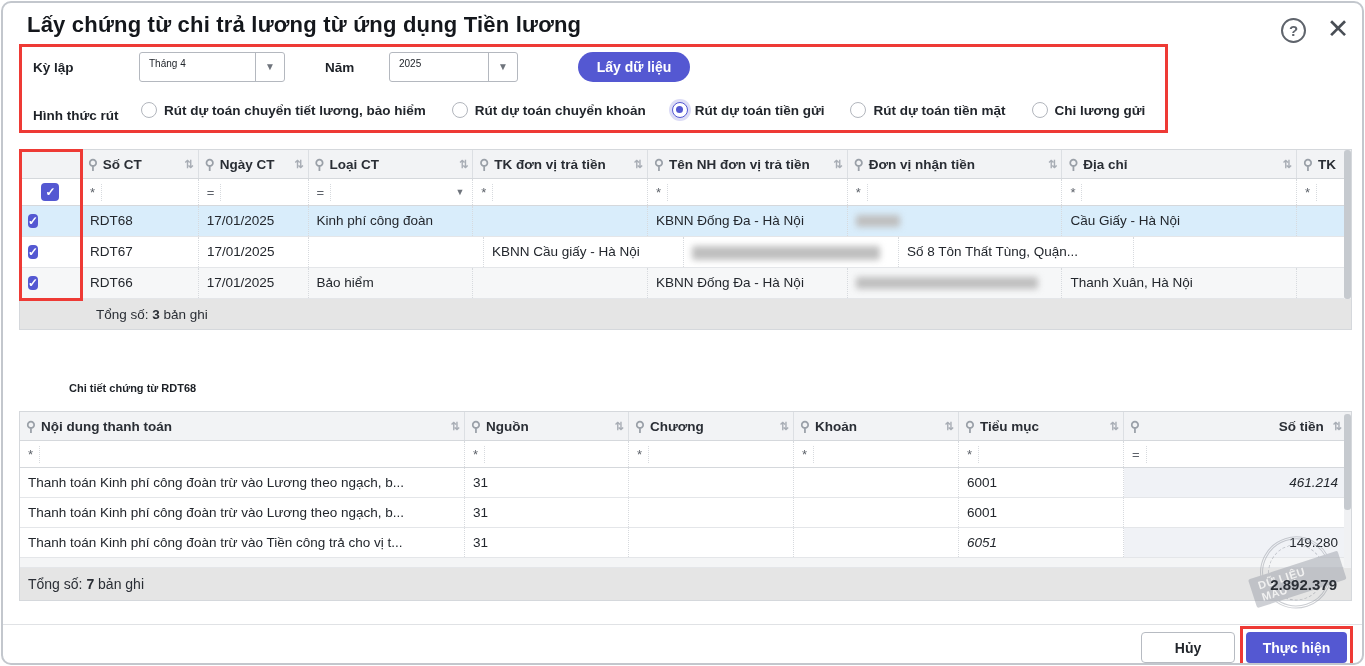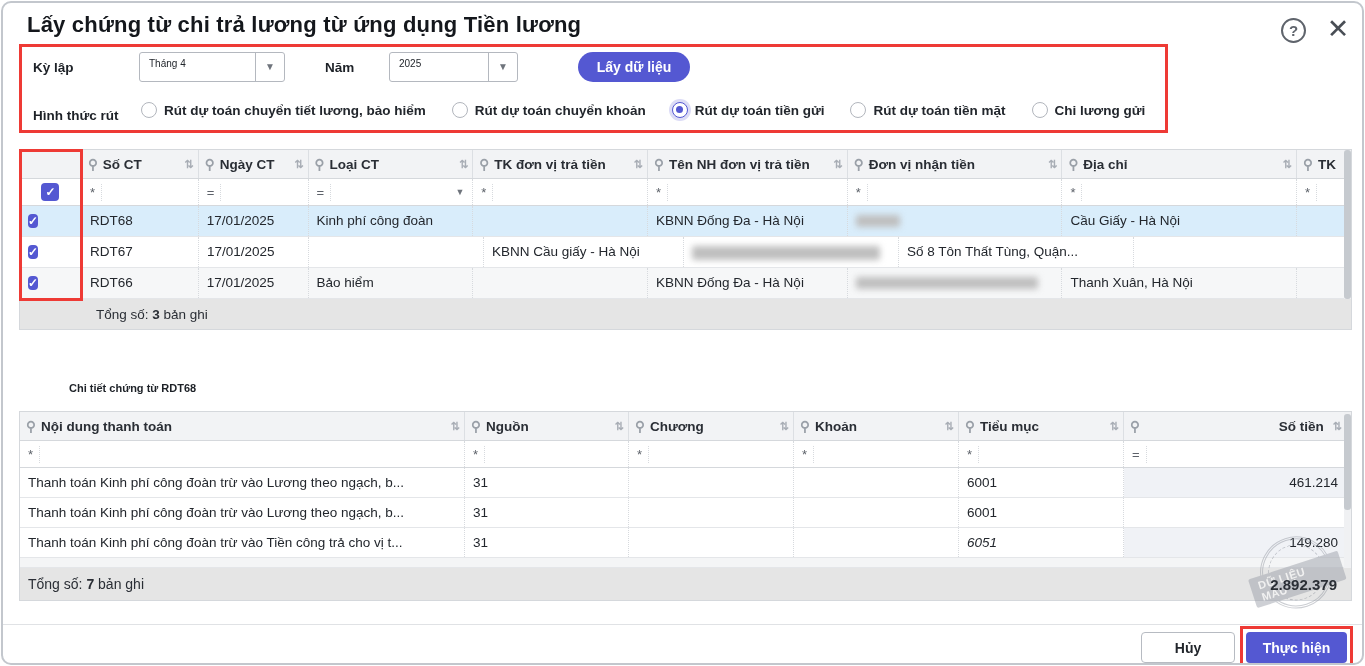--- a/index.html
+++ b/index.html
@@ -313,21 +313,21 @@
           <span class="op">=</span>
           <input class="f-input" style="">
         </div>
     </div>
     <div class="g-row g-data" style="height:30px;">
       <div class="g-cell" style="width:445px;">Thanh toán Kinh phí công đoàn trừ vào Lương theo ngạch, b...</div>
       <div class="g-cell" style="width:164px;">31</div>
       <div class="g-cell" style="width:165px;"></div>
       <div class="g-cell" style="width:165px;"></div>
       <div class="g-cell" style="width:165px;">6001</div>
-      <div class="g-cell amount-cell" style="width:222px; border-right:none;">461.214</div>
+      <div class="g-cell amount-cell" style="width:222px; border-right:none;font-style:italic;">461.214</div>
     </div>
     <div class="g-row g-data" style="height:30px;">
       <div class="g-cell" style="width:445px;">Thanh toán Kinh phí công đoàn trừ vào Lương theo ngạch, b...</div>
       <div class="g-cell" style="width:164px;">31</div>
       <div class="g-cell" style="width:165px;"></div>
       <div class="g-cell" style="width:165px;"></div>
       <div class="g-cell" style="width:165px;">6001</div>
     </div>
     <div class="g-row g-data" style="height:30px;">
       <div class="g-cell" style="width:445px;">Thanh toán Kinh phí công đoàn trừ vào Tiền công trả cho vị t...</div>

